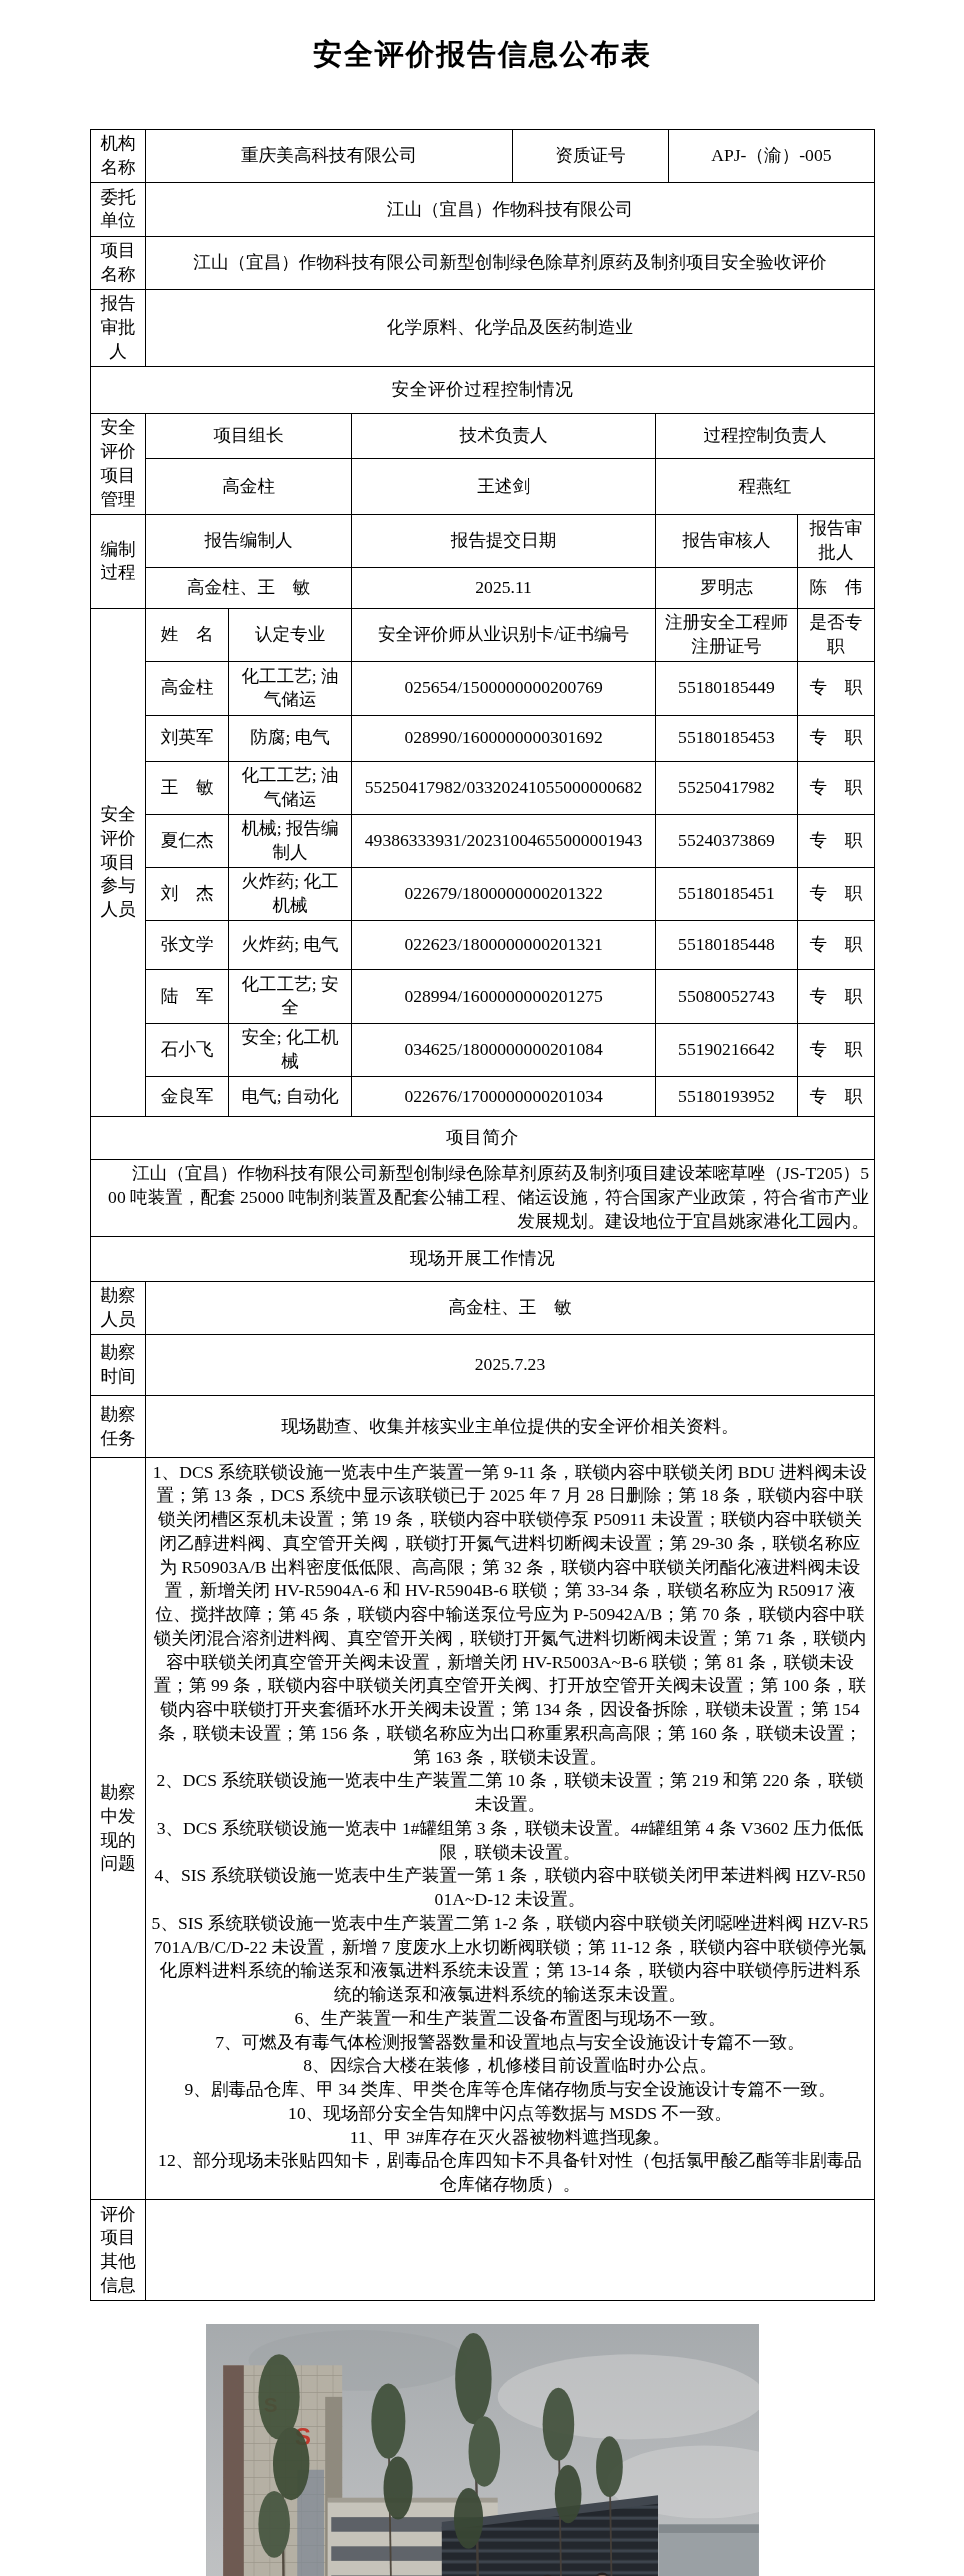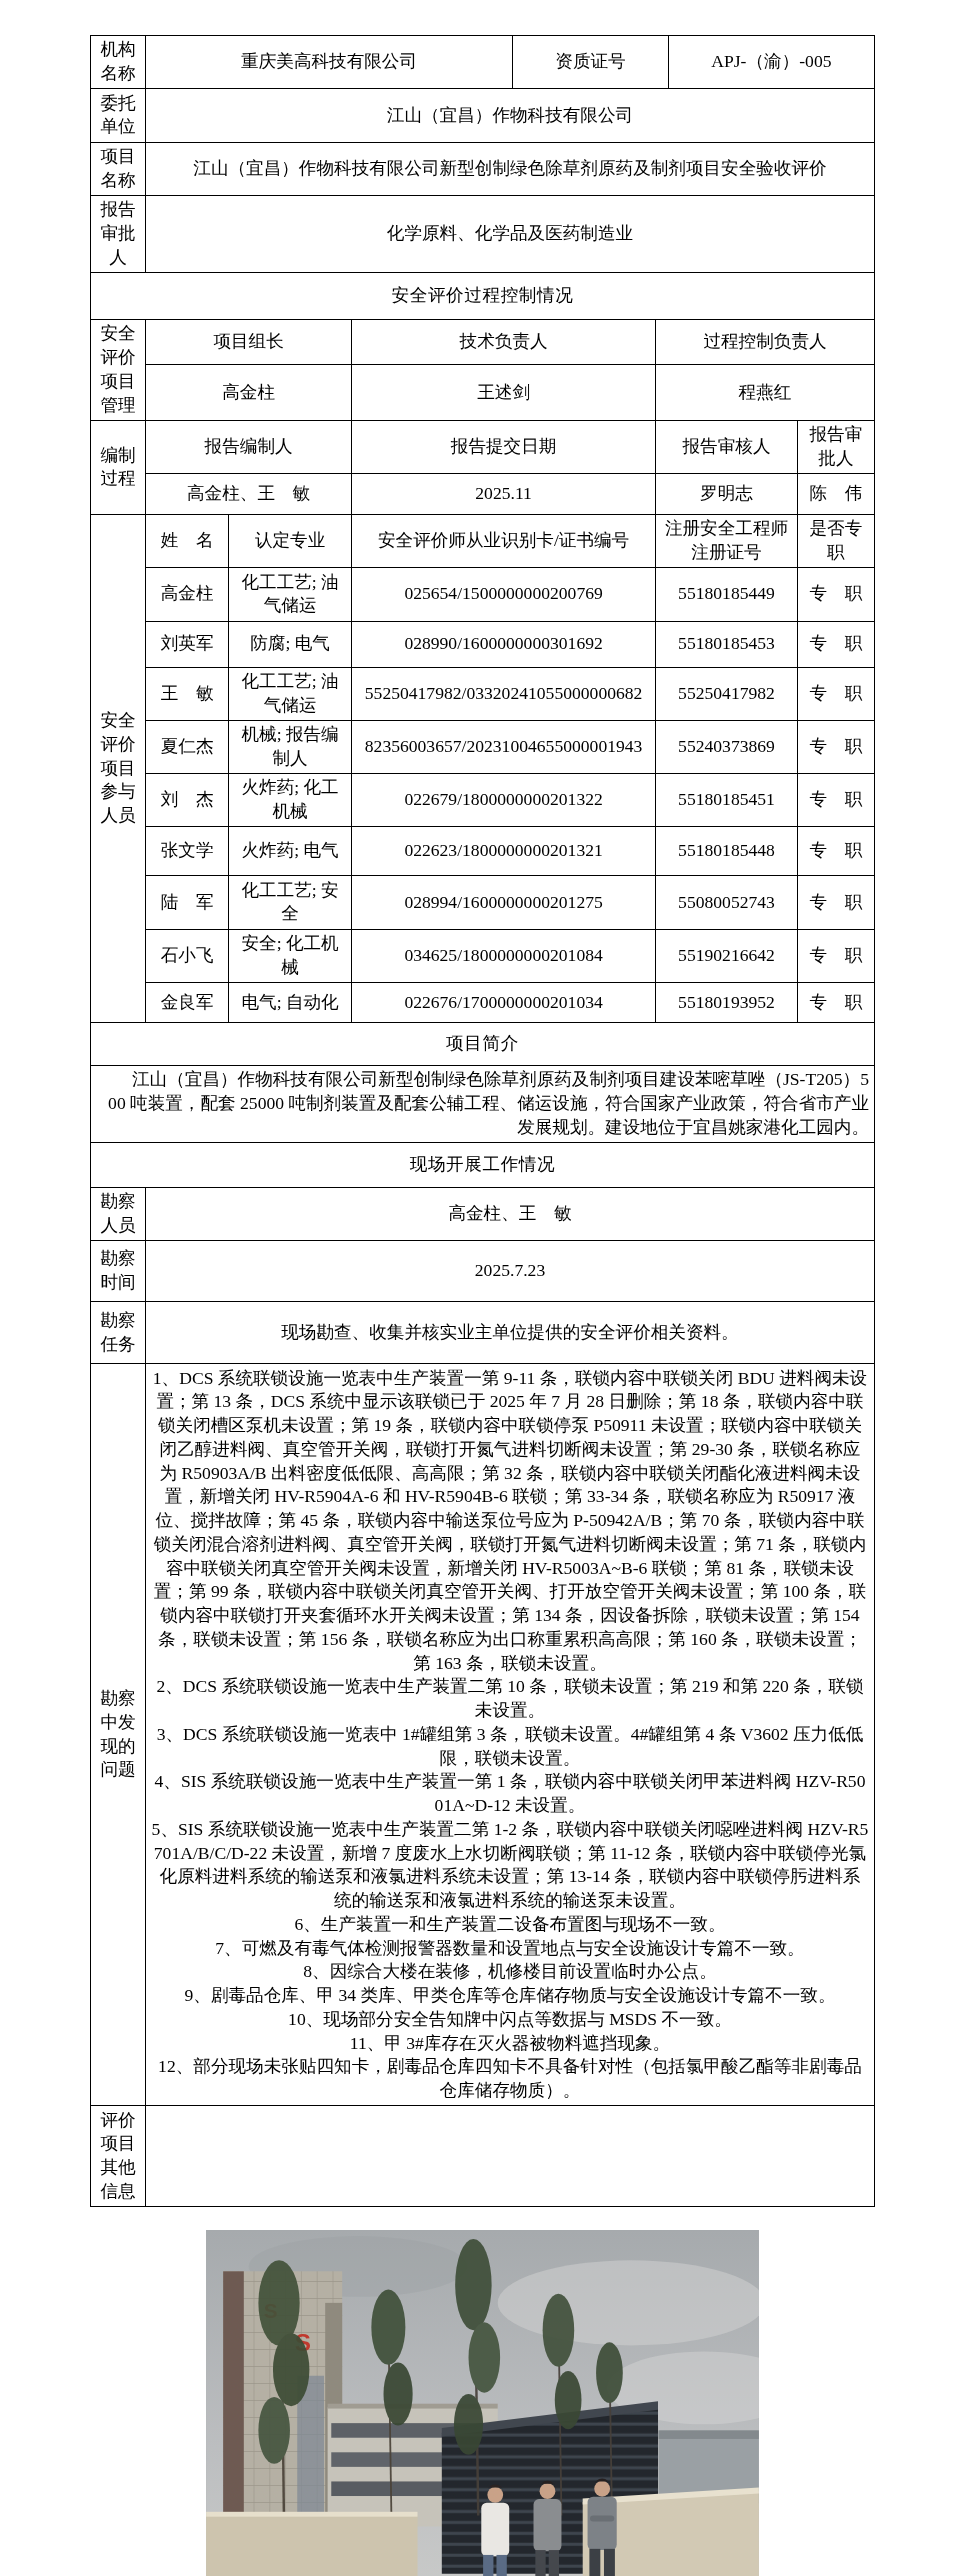--- a/index.html
+++ b/index.html
@@ -18,20 +18,21 @@
   td.problems div{margin:0;}
   
   .photo{position:relative;width:553px;height:413px;margin:23px auto 0 auto;overflow:hidden;background:#aeb1b4;}
   .photo svg{position:absolute;left:0;top:0;}
 </style>
 </head>
 <body>
 
 <div class="page">
 
+  <h1 class="doc-title">安全评价报告信息公布表</h1>
 
   <table class="main">
     <colgroup>
       <col style="width:55px">
         <col style="width:83px">
         <col style="width:123px">
         <col style="width:161px">
       <col style="width:143px">
         <col style="width:12.8px">
         <col style="width:129px">
@@ -116,21 +117,21 @@
     <tr style="height:49px">
       <td>王　敏</td>
       <td>化工工艺; 油气储运</td>
       <td colspan="2" class="card">55250417982/03320241055000000682</td>
       <td colspan="2">55250417982</td>
       <td>专　职</td>
     </tr>
     <tr style="height:51px">
       <td>夏仁杰</td>
       <td>机械; 报告编制人</td>
-      <td colspan="2" class="card">82356003657/20231004655000001943</td>
+      <td colspan="2" class="card">49386333931/20231004655000001943</td>
       <td colspan="2">55240373869</td>
       <td>专　职</td>
     </tr>
     <tr style="height:51px">
       <td>刘　杰</td>
       <td>火炸药; 化工机械</td>
       <td colspan="2" class="card">022679/1800000000201322</td>
       <td colspan="2">55180185451</td>
       <td>专　职</td>
     </tr>

